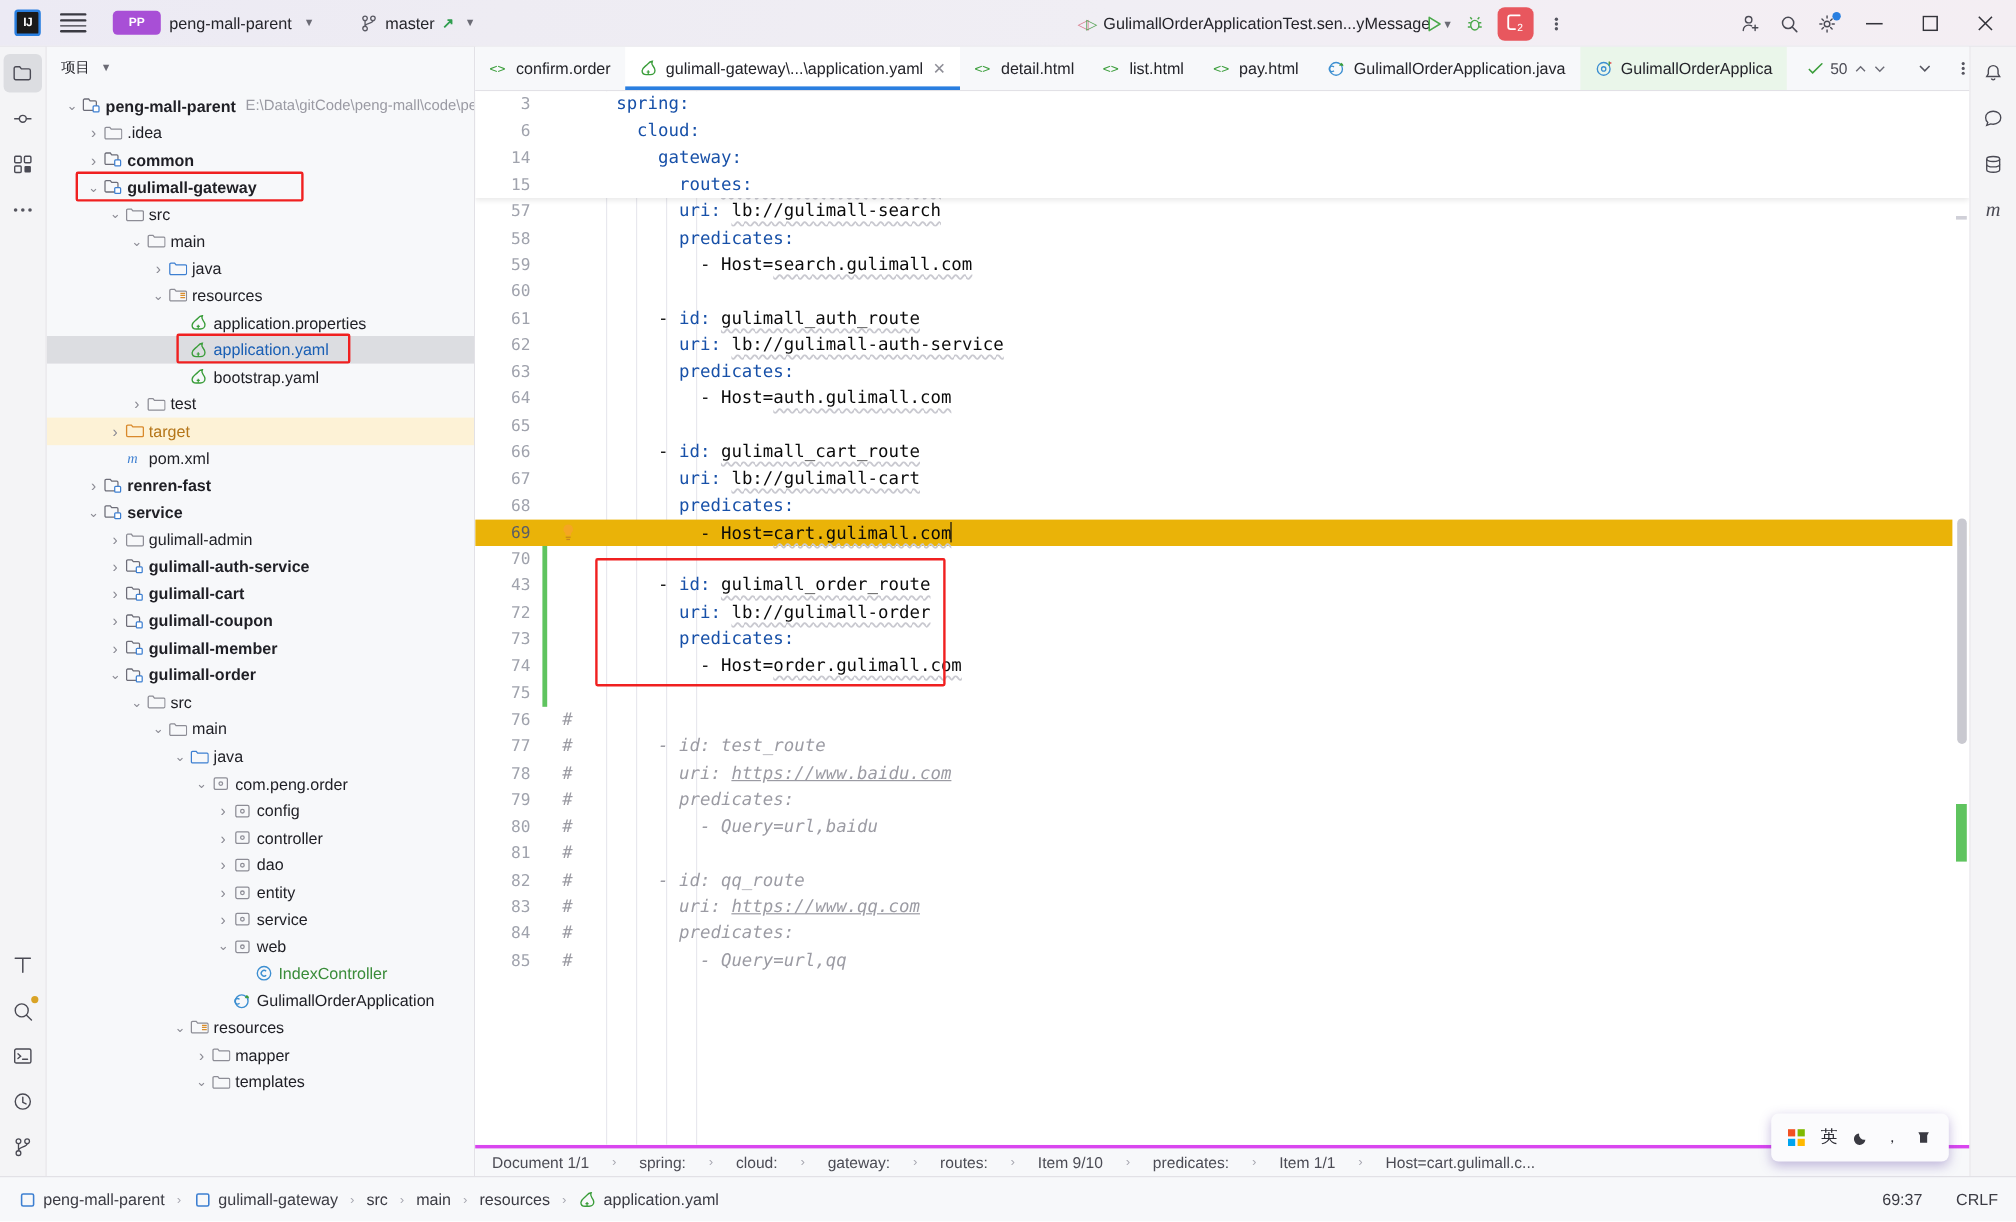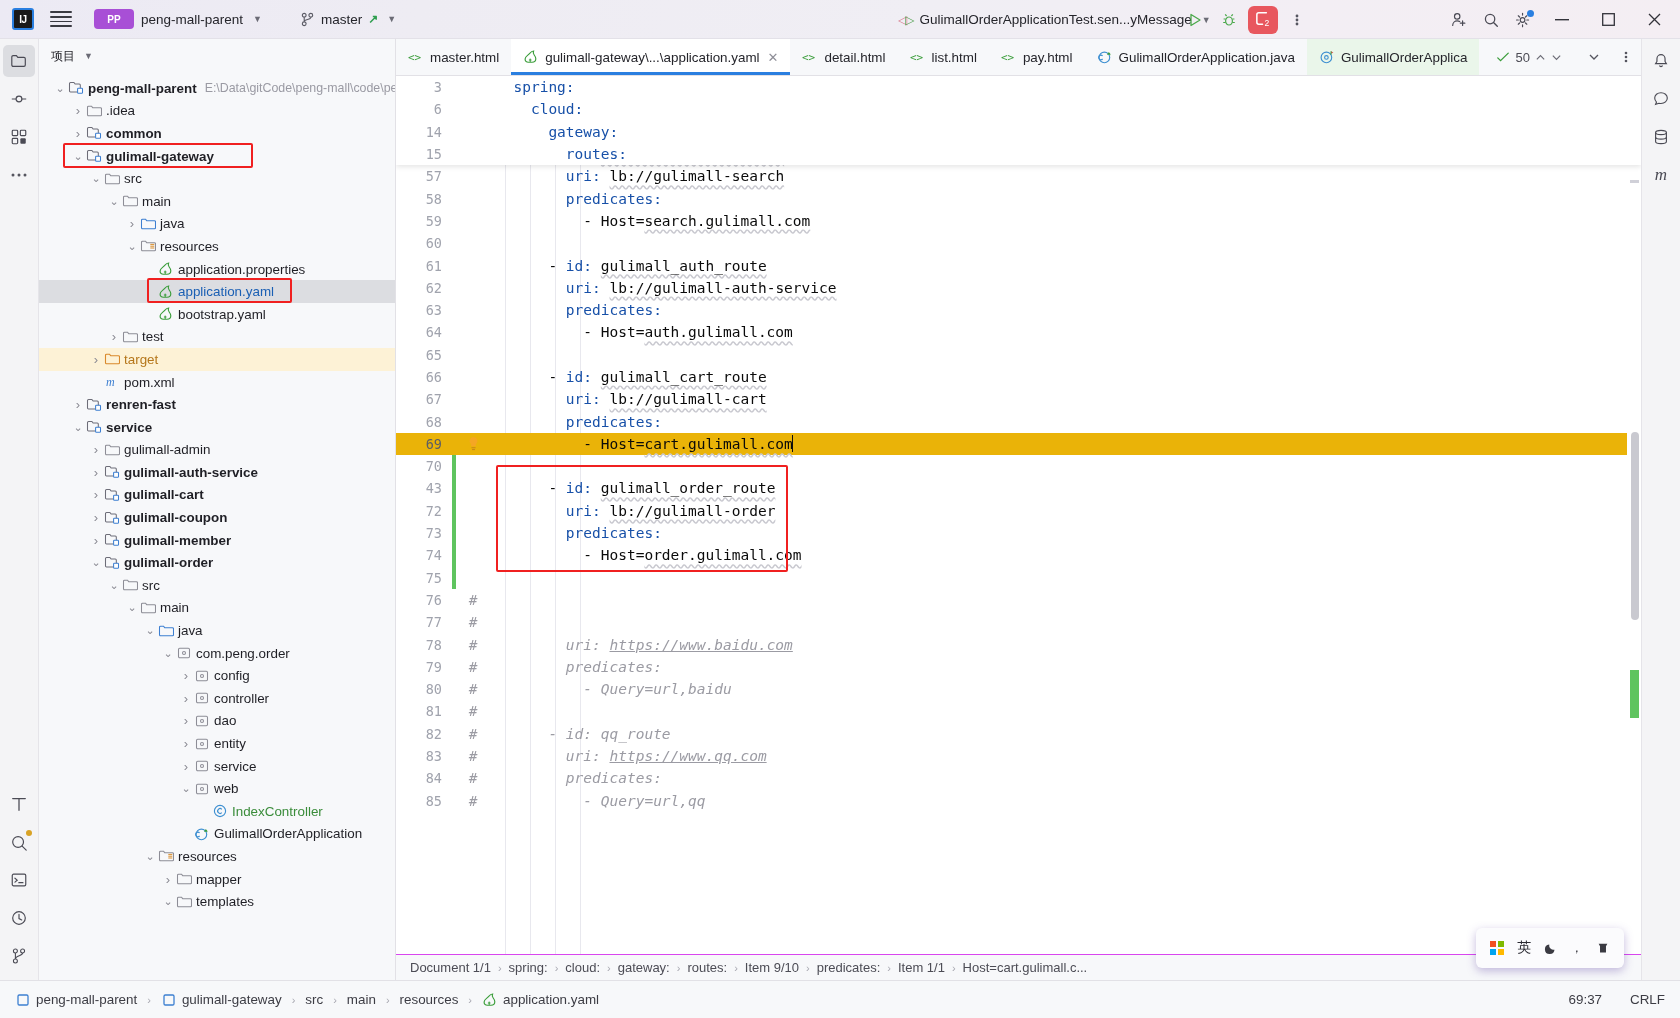--- a/index.html
+++ b/index.html
@@ -159,22 +159,22 @@
   .chgbar { position:absolute; left: 56px; width: 4px; background:#5fc45f; }
   .caret { display:inline-block; width: 1.5px; height: 17px; background:#101010;
      vertical-align: -3px; margin-left: -1px; }
 
   
   .vscroll { position:absolute; right: 0; top: 0; bottom: 0; width: 14px; background: #fff; }
   .vthumb { position:absolute; right: 2px; width: 8px; border-radius: 4px; background: #c9c9d0; }
   .marker { position:absolute; right: 2px; width: 9px; height: 3px; }
 
   
-  .crumbs { height: 26px; background:#f7f8fa; border-top: 1px solid #d946ef;
-     display:flex; align-items:center; padding-left: 14px; gap: 7px;
+  .crumbs { height: 26px; background:#f7f8fa; border-top: 3px solid #d946ef;
+     display:flex; align-items:center; padding-left: 14px; gap: 19px;
      font-size: 13px; color:#4c4c55; white-space: nowrap; overflow:hidden; }
   .crumbs .sep { color:#a7a7b0; font-size: 11px; }
   .crumbs .ci { cursor: pointer; }
 
   
   .status { position:absolute; bottom: 0; left: 0; width: 1680px; height: 38px;
      background: #f7f8fa; border-top: 1px solid #e2e1e6;
      display:flex; align-items:center; padding: 0 12px; }
   .st-crumb { display:flex; align-items:center; gap: 7px; font-size: 13.4px; color: #3c3c44; }
   .st-crumb .s { color:#a7a7b0; font-size:11px; }
@@ -755,21 +755,21 @@
 
   <div class="editor">
 
     <div class="tabs" id="tabs">
       <div class="tab">
           <span style="display: inline-flex;">
             <svg width="16" height="16" viewBox="0 0 16 16">
               <text x="0" y="12" font-size="11" font-family="DejaVu Sans Mono" fill="#3a9d3a">&lt;&gt;</text>
             </svg>
           </span>
-          <span>master.html</span>
+          <span>confirm.order</span>
         </div>
         <div class="tab active">
           <span style="display: inline-flex;">
             <svg width="16" height="16" viewBox="0 0 16 16">
               <path d="M5.5 13.2c-2 0-3.4-1.4-3.4-3.2 0-2.6 3-3.7 4.6-5.6C8 2.8 9.2 2 10.6 2c-.7 1.5-.3 2.8.6 4 .9 1.2 1.6 2.3 1.6 3.7 0 2-1.6 3.5-3.8 3.5z" fill="none" stroke="#3a9d3a" stroke-width="1.15"></path>
               <path d="M7.2 9.6v3.4M5.9 11h2.6" stroke="#3a9d3a" stroke-width="1"></path>
             </svg>
           </span>
           <span>gulimall-gateway\...\application.yaml</span>
           <span class="tab-x">✕</span>
@@ -879,21 +879,21 @@
                   <rect x="4.8" y="12" width="4.4" height="1.1" fill="#c9851a"></rect>
                   <rect x="5.4" y="14" width="3.2" height="1.1" fill="#c9851a"></rect>
                 </svg></span><span class="code">          - Host=<span class="sq">cart.gulimall.com</span><span class="caret"></span></span></div>
             <div class="cline"><span class="ln">70</span><span class="gut2"></span><span class="code"></span></div>
             <div class="cline"><span class="ln">43</span><span class="gut2"></span><span class="code">      - <span class="k">id</span><span class="k">:</span> <span class="sq">gulimall_order_route</span></span></div>
             <div class="cline"><span class="ln">72</span><span class="gut2"></span><span class="code">        <span class="k">uri</span><span class="k">:</span> <span class="sq">lb://gulimall-order</span></span></div>
             <div class="cline"><span class="ln">73</span><span class="gut2"></span><span class="code">        <span class="k">predicates</span><span class="k">:</span></span></div>
             <div class="cline"><span class="ln">74</span><span class="gut2"></span><span class="code">          - Host=<span class="sq">order.gulimall.com</span></span></div>
             <div class="cline"><span class="ln">75</span><span class="gut2"></span><span class="code"></span></div>
             <div class="cline"><span class="ln">76</span><span class="gut2"><span class="cm" style="font-family: &quot;DejaVu Sans Mono&quot;, monospace; font-size: 14.5px;">#</span></span><span class="code"></span></div>
-            <div class="cline"><span class="ln">77</span><span class="gut2"><span class="cm" style="font-family: &quot;DejaVu Sans Mono&quot;, monospace; font-size: 14.5px;">#</span></span></div>
+            <div class="cline"><span class="ln">77</span><span class="gut2"><span class="cm" style="font-family: &quot;DejaVu Sans Mono&quot;, monospace; font-size: 14.5px;">#</span></span><span class="code"><span class="cm">      - id: test_route</span></span></div>
             <div class="cline"><span class="ln">78</span><span class="gut2"><span class="cm" style="font-family: &quot;DejaVu Sans Mono&quot;, monospace; font-size: 14.5px;">#</span></span><span class="code"><span class="cm">        uri: </span><span class="lnk">https://www.baidu.com</span></span></div>
             <div class="cline"><span class="ln">79</span><span class="gut2"><span class="cm" style="font-family: &quot;DejaVu Sans Mono&quot;, monospace; font-size: 14.5px;">#</span></span><span class="code"><span class="cm">        predicates:</span></span></div>
             <div class="cline"><span class="ln">80</span><span class="gut2"><span class="cm" style="font-family: &quot;DejaVu Sans Mono&quot;, monospace; font-size: 14.5px;">#</span></span><span class="code"><span class="cm">          - Query=url,baidu</span></span></div>
             <div class="cline"><span class="ln">81</span><span class="gut2"><span class="cm" style="font-family: &quot;DejaVu Sans Mono&quot;, monospace; font-size: 14.5px;">#</span></span><span class="code"></span></div>
             <div class="cline"><span class="ln">82</span><span class="gut2"><span class="cm" style="font-family: &quot;DejaVu Sans Mono&quot;, monospace; font-size: 14.5px;">#</span></span><span class="code"><span class="cm">      - id: qq_route</span></span></div>
             <div class="cline"><span class="ln">83</span><span class="gut2"><span class="cm" style="font-family: &quot;DejaVu Sans Mono&quot;, monospace; font-size: 14.5px;">#</span></span><span class="code"><span class="cm">        uri: </span><span class="lnk">https://www.qq.com</span></span></div>
             <div class="cline"><span class="ln">84</span><span class="gut2"><span class="cm" style="font-family: &quot;DejaVu Sans Mono&quot;, monospace; font-size: 14.5px;">#</span></span><span class="code"><span class="cm">        predicates:</span></span></div>
             <div class="cline"><span class="ln">85</span><span class="gut2"><span class="cm" style="font-family: &quot;DejaVu Sans Mono&quot;, monospace; font-size: 14.5px;">#</span></span><span class="code"><span class="cm">          - Query=url,qq</span></span></div>
           </div>
 

